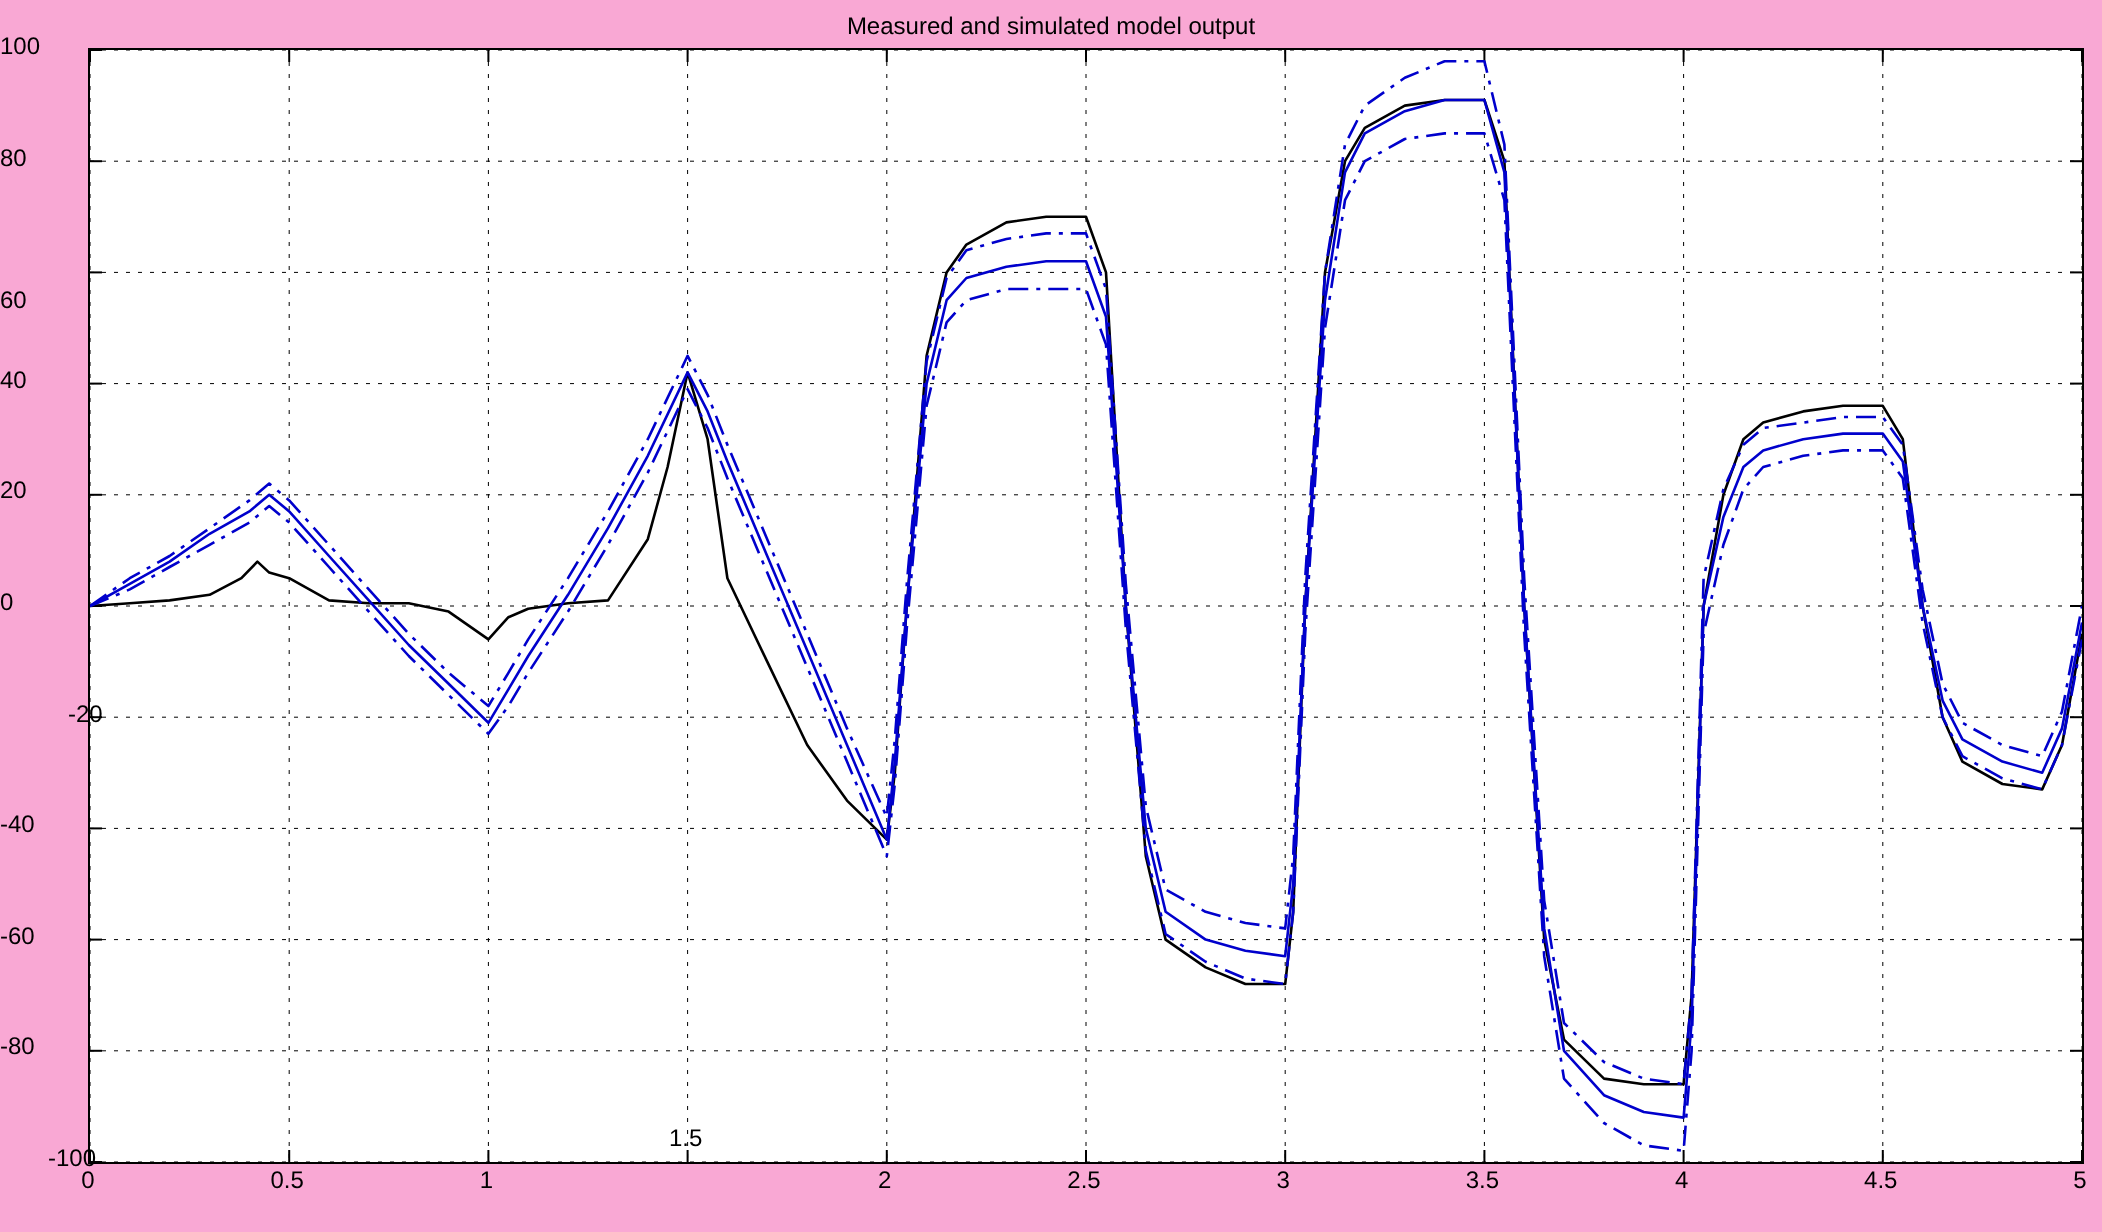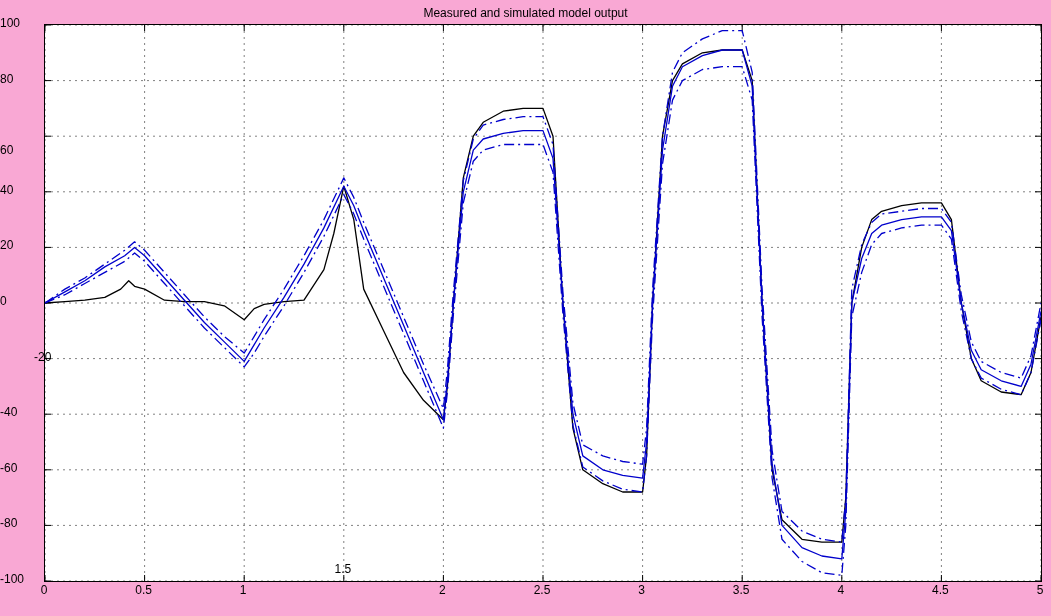--- a/index.html
+++ b/index.html
@@ -124,21 +124,21 @@
         <line x1="0" y1="0" x2="6" y2="0" stroke="#000" stroke-width="1"></line>
         <line x1="996" y1="0" x2="990" y2="0" stroke="#000" stroke-width="1"></line>
         <path d="M0.0 278.0 L19.9 276.6 L39.8 275.2 L59.8 272.4 L75.7 264.1 L83.7 255.8 L89.6 261.3 L99.6 264.1 L119.5 275.2 L139.4 276.6 L159.4 276.6 L179.3 280.8 L199.2 294.7 L209.2 283.6 L219.1 279.4 L239.0 276.6 L259.0 275.2 L278.9 244.6 L288.8 208.5 L298.8 161.2 L308.8 194.6 L318.7 264.1 L338.6 305.8 L358.6 347.5 L378.5 375.3 L398.4 394.8 L402.4 361.4 L408.4 278.0 L418.3 152.9 L428.3 111.2 L438.2 97.3 L458.2 86.2 L478.1 83.4 L498.0 83.4 L508.0 111.2 L517.9 278.0 L527.9 403.1 L537.8 444.8 L557.8 458.7 L577.7 467.0 L597.6 467.0 L601.6 430.9 L607.6 278.0 L617.5 111.2 L627.5 55.6 L637.4 38.9 L657.4 27.8 L677.3 25.0 L697.2 25.0 L707.2 55.6 L717.1 278.0 L727.1 444.8 L737.0 494.8 L757.0 514.3 L776.9 517.1 L796.8 517.1 L800.8 472.6 L806.8 278.0 L816.7 222.4 L826.7 194.6 L836.6 186.3 L856.6 180.7 L876.5 177.9 L896.4 177.9 L906.4 194.6 L916.3 278.0 L926.3 333.6 L936.2 355.8 L956.2 367.0 L976.1 369.7 L986.0 347.5 L996.0 291.9 " stroke="#000000" stroke-width="1.3" fill="none" stroke-linejoin="round"></path>
         <path d="M0.0 278.0 L19.9 266.9 L39.8 255.8 L59.8 241.9 L79.7 230.7 L89.6 222.4 L99.6 230.7 L119.5 253.0 L139.4 275.2 L159.4 297.5 L179.3 316.9 L199.2 336.4 L209.2 319.7 L219.1 303.0 L239.0 272.4 L259.0 239.1 L278.9 202.9 L298.8 161.2 L308.8 180.7 L318.7 205.7 L338.6 253.0 L358.6 300.2 L378.5 347.5 L398.4 394.8 L402.4 355.8 L408.4 278.0 L418.3 166.8 L428.3 125.1 L438.2 114.0 L458.2 108.4 L478.1 105.6 L498.0 105.6 L508.0 133.4 L517.9 278.0 L527.9 389.2 L537.8 430.9 L557.8 444.8 L577.7 450.4 L597.6 453.1 L601.6 417.0 L607.6 278.0 L617.5 125.1 L627.5 61.2 L637.4 41.7 L657.4 30.6 L677.3 25.0 L697.2 25.0 L707.2 61.2 L717.1 278.0 L727.1 439.2 L737.0 500.4 L757.0 522.6 L776.9 531.0 L796.8 533.8 L800.8 486.5 L806.8 278.0 L816.7 233.5 L826.7 208.5 L836.6 200.2 L856.6 194.6 L876.5 191.8 L896.4 191.8 L906.4 205.7 L916.3 278.0 L926.3 325.3 L936.2 344.7 L956.2 355.8 L976.1 361.4 L986.0 339.2 L996.0 286.3 " stroke="#0000cc" stroke-width="1.3" fill="none" stroke-linejoin="round"></path>
         <path d="M0.0 278.0 L19.9 264.1 L39.8 253.0 L59.8 239.1 L79.7 225.2 L89.6 216.8 L99.6 225.2 L119.5 247.4 L139.4 269.7 L159.4 291.9 L179.3 311.4 L199.2 328.0 L209.2 311.4 L219.1 294.7 L239.0 264.1 L259.0 230.7 L278.9 194.6 L298.8 152.9 L308.8 172.4 L318.7 197.4 L338.6 244.6 L358.6 291.9 L378.5 339.2 L398.4 383.6 L402.4 344.7 L408.4 266.9 L418.3 155.7 L428.3 114.0 L438.2 100.1 L458.2 94.5 L478.1 91.7 L498.0 91.7 L508.0 119.5 L517.9 266.9 L527.9 378.1 L537.8 419.8 L557.8 430.9 L577.7 436.5 L597.6 439.2 L601.6 403.1 L607.6 264.1 L617.5 111.2 L627.5 47.3 L637.4 27.8 L657.4 13.9 L677.3 5.6 L697.2 5.6 L707.2 47.3 L717.1 264.1 L727.1 425.3 L737.0 486.5 L757.0 506.0 L776.9 514.3 L796.8 517.1 L800.8 472.6 L806.8 264.1 L816.7 219.6 L826.7 197.4 L836.6 189.0 L856.6 186.3 L876.5 183.5 L896.4 183.5 L906.4 197.4 L916.3 269.7 L926.3 316.9 L936.2 336.4 L956.2 347.5 L976.1 353.1 L986.0 330.8 L996.0 278.0 " stroke="#0000cc" stroke-width="1.3" fill="none" stroke-dasharray="10 4 2 4" stroke-linejoin="round"></path>
         <path d="M0.0 278.0 L19.9 269.7 L39.8 258.5 L59.8 247.4 L79.7 236.3 L89.6 228.0 L99.6 236.3 L119.5 258.5 L139.4 280.8 L159.4 303.0 L179.3 322.5 L199.2 341.9 L209.2 328.0 L219.1 311.4 L239.0 280.8 L259.0 247.4 L278.9 211.3 L298.8 169.6 L308.8 189.0 L318.7 214.1 L338.6 261.3 L358.6 308.6 L378.5 355.8 L398.4 403.1 L402.4 367.0 L408.4 289.1 L418.3 177.9 L428.3 136.2 L438.2 125.1 L458.2 119.5 L478.1 119.5 L498.0 119.5 L508.0 147.3 L517.9 289.1 L527.9 400.3 L537.8 442.0 L557.8 455.9 L577.7 464.3 L597.6 467.0 L601.6 430.9 L607.6 291.9 L617.5 139.0 L627.5 75.1 L637.4 55.6 L657.4 44.5 L677.3 41.7 L697.2 41.7 L707.2 75.1 L717.1 291.9 L727.1 453.1 L737.0 514.3 L757.0 536.5 L776.9 547.7 L796.8 550.4 L800.8 500.4 L806.8 291.9 L816.7 247.4 L826.7 219.6 L836.6 208.5 L856.6 202.9 L876.5 200.2 L896.4 200.2 L906.4 214.1 L916.3 286.3 L926.3 333.6 L936.2 353.1 L956.2 364.2 L976.1 369.7 L986.0 347.5 L996.0 294.7 " stroke="#0000cc" stroke-width="1.3" fill="none" stroke-dasharray="10 4 2 4" stroke-linejoin="round"></path>
       </svg>
   </div>
 
   <div id="ytick-container">
-      <div class="tick-label-y" style="left: 0px; width: 38px; top: 572px;">-100</div>
+      <div class="tick-label-y" style="left: 0px; width: 38px; top: 572px; padding-left: 24px;">-100</div>
       <div class="tick-label-y" style="left: 0px; width: 38px; top: 516.4px;">-80</div>
       <div class="tick-label-y" style="left: 0px; width: 38px; top: 460.8px;">-60</div>
       <div class="tick-label-y" style="left: 0px; width: 38px; top: 405.2px;">-40</div>
       <div class="tick-label-y" style="left: 0px; width: 38px; top: 349.6px; margin-left: 34px;">-20</div>
       <div class="tick-label-y" style="left: 0px; width: 38px; top: 294px;">0</div>
       <div class="tick-label-y" style="left: 0px; width: 38px; top: 238.4px;">20</div>
       <div class="tick-label-y" style="left: 0px; width: 38px; top: 182.8px;">40</div>
       <div class="tick-label-y" style="left: 0px; width: 38px; top: 127.2px; margin-top: 16px;">60</div>
       <div class="tick-label-y" style="left: 0px; width: 38px; top: 71.6px;">80</div>
       <div class="tick-label-y" style="left: 0px; width: 38px; top: 16px;">100</div>

